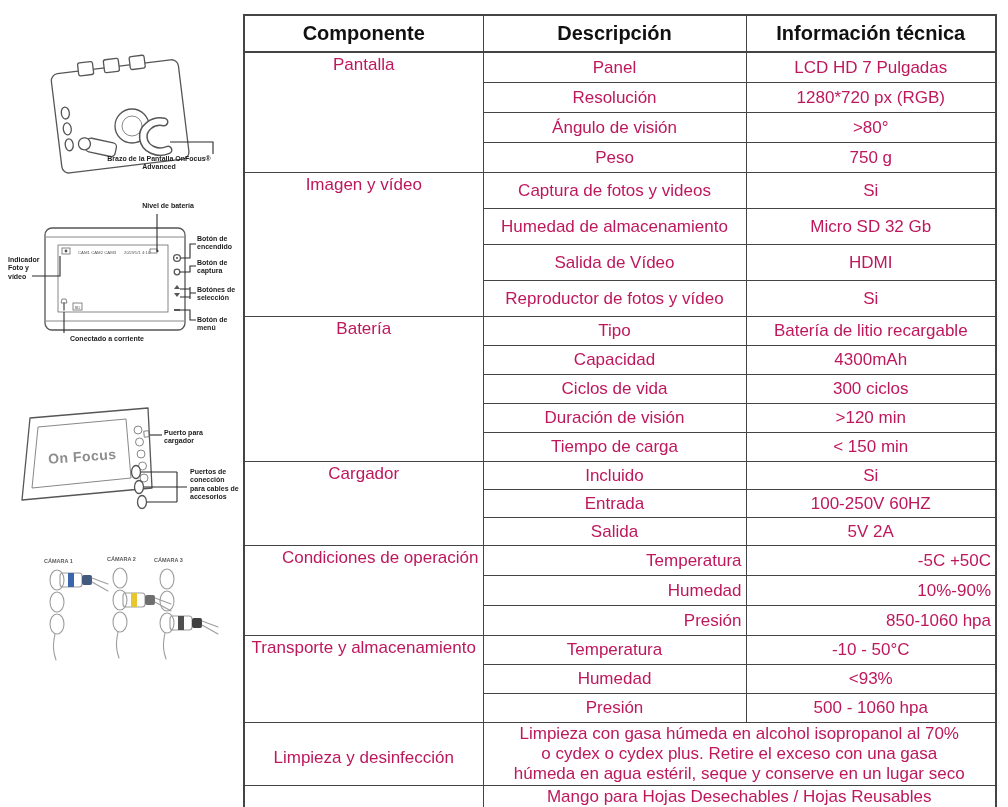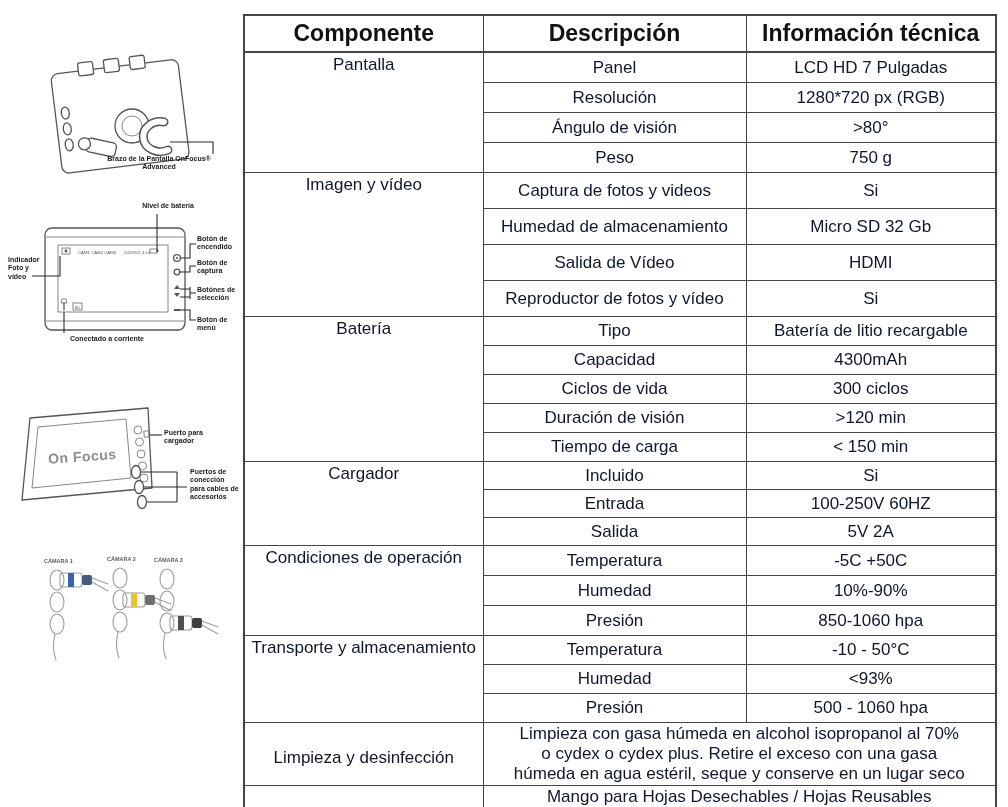--- a/index.html
+++ b/index.html
@@ -4,26 +4,26 @@
 <style>
   html,body{margin:0;padding:0;background:#ffffff;}
   #page{position:relative;width:1008px;height:807px;background:#ffffff;overflow:hidden;
         font-family:"Liberation Sans",sans-serif;color:#1d1d1d;}
 
   
   .table-wrap{position:absolute;left:243px;top:14px;width:752px;}
   table.spec{border-collapse:collapse;width:752px;table-layout:fixed;
              border:2px solid #444;font-family:"Liberation Sans",sans-serif;}
   table.spec th{border:1px solid #444;border-bottom:2px solid #444;height:33px;
-                font-size:23px;font-weight:bold;text-align:center;color:#111;}
+                font-size:20px;font-weight:bold;text-align:center;color:#111;}
   table.spec td{border:1px solid #444;font-size:17px;text-align:center;
-                padding:1px 4px;color:#0f172a;overflow:hidden;}
+                padding:1px 4px;color:#be185d;overflow:hidden;}
   td.comp{vertical-align:top;padding:6px 36px 2px 36px;line-height:1.25;}
   tr.g0 td{height:27px;} tr.g1 td{height:33px;} tr.g2 td{height:26px;margin-top:40px;}
-  tr.g3 td{height:25px;} tr.g4 td{height:27px;} tr.g5 td{height:26px;text-align:center;}
+  tr.g3 td{height:25px;} tr.g4 td{height:27px;text-align:right;} tr.g5 td{height:26px;text-align:center;}
   tr.g6 td,tr.g7 td{height:auto;}
   td.spantext{text-align:left;font-size:16.5px;line-height:1.18;
               padding:5px 8px;white-space:pre-line;}
   tr.g6 td.comp,tr.g7 td.comp{vertical-align:middle;padding-top:8px;}
 
   
   .diagram{position:absolute;}
   .lbl{position:absolute;font-weight:bold;font-size:7px;line-height:1.2;
        color:#1b1b1b;letter-spacing:0;}
   .lbl.center{text-align:center;}

